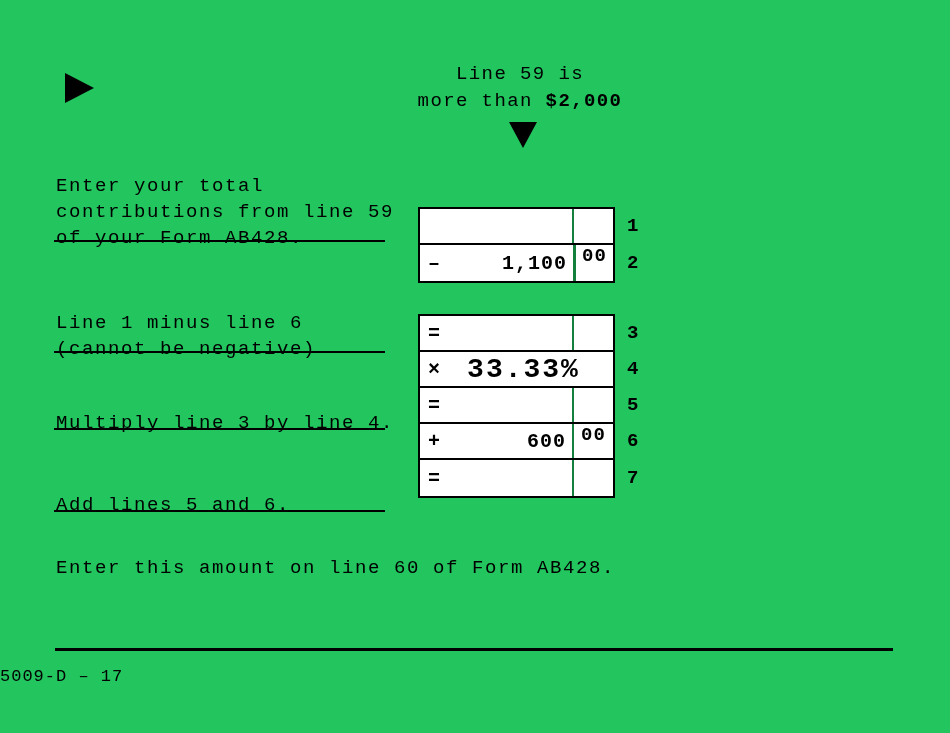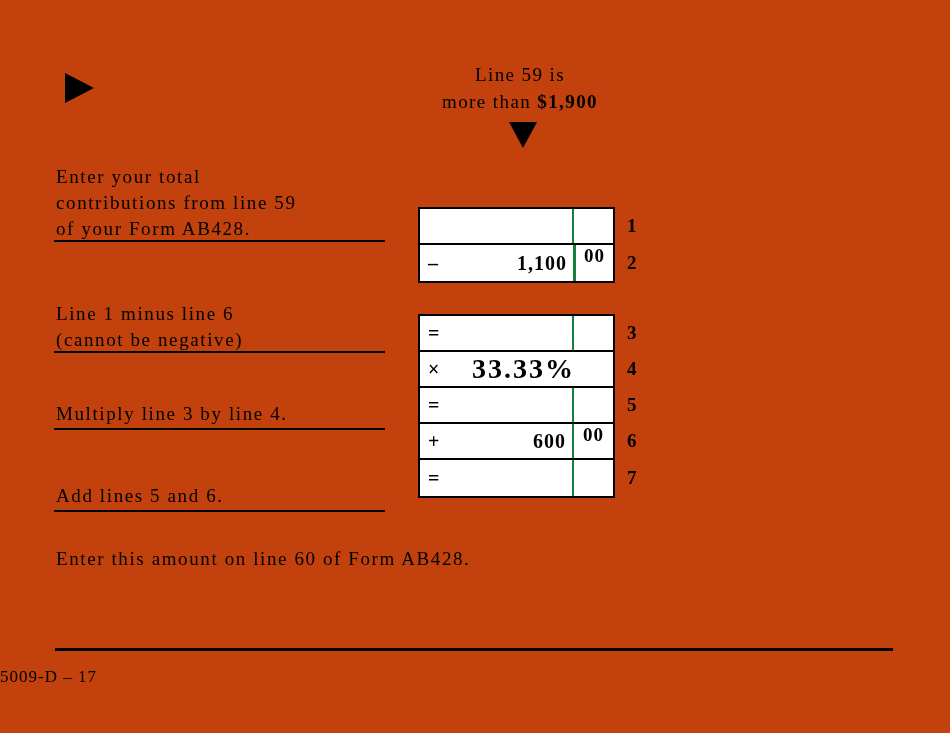--- a/index.html
+++ b/index.html
@@ -1,22 +1,22 @@
 <!DOCTYPE html>
 <html><head>
 <meta charset="utf-8">
 <style>
   * { margin:0; padding:0; box-sizing:border-box; }
   html,body { background:#fff; }
   .page {
-    position:relative; width:950px; height:733px; background:#c2410c;
-    font-family:Liberation Serif, serif; color:#000; overflow:hidden;
+    position:relative; width:950px; height:733px; background:#22c55e;
+    font-family:Liberation Mono, monospace; color:#000; overflow:hidden;
   }
   .abs { position:absolute; }
-  .txt { font-size:19px; letter-spacing:1.6px; line-height:26px; white-space:nowrap; }
+  .txt { font-size:19px; letter-spacing:1.6px; line-height:26px; white-space:nowrap;margin-top:9px; }
   .b { font-weight:bold; }
 
   
   .arrow-right {
     left:65px; top:73px; width:0; height:0;
     border-left:29px solid #000; border-top:15px solid transparent; border-bottom:15px solid transparent;
   }
   .arrow-down {
     left:509px; top:122px; width:0; height:0;
     border-top:26px solid #000; border-left:14px solid transparent; border-right:14px solid transparent;
@@ -55,21 +55,21 @@
 </head>
 <body>
 
 <div class="page">
 
   <div class="abs arrow-right"></div>
   <div class="abs arrow-down"></div>
 
   <div class="abs cond">
     <div>Line 59 is</div>
-    <div><span>more than </span><span class="b">$1,900</span></div>
+    <div><span>more than </span><span class="b">$2,000</span></div>
   </div>
 
   <div class="abs txt step" style="top:164px;">
     <div>Enter your total</div>
     <div>contributions from line 59</div>
     <div>of your Form AB428.</div>
   </div>
   <div class="abs rule" style="top:240px;"></div>
 
   <div class="abs txt step" style="top:301px;">

